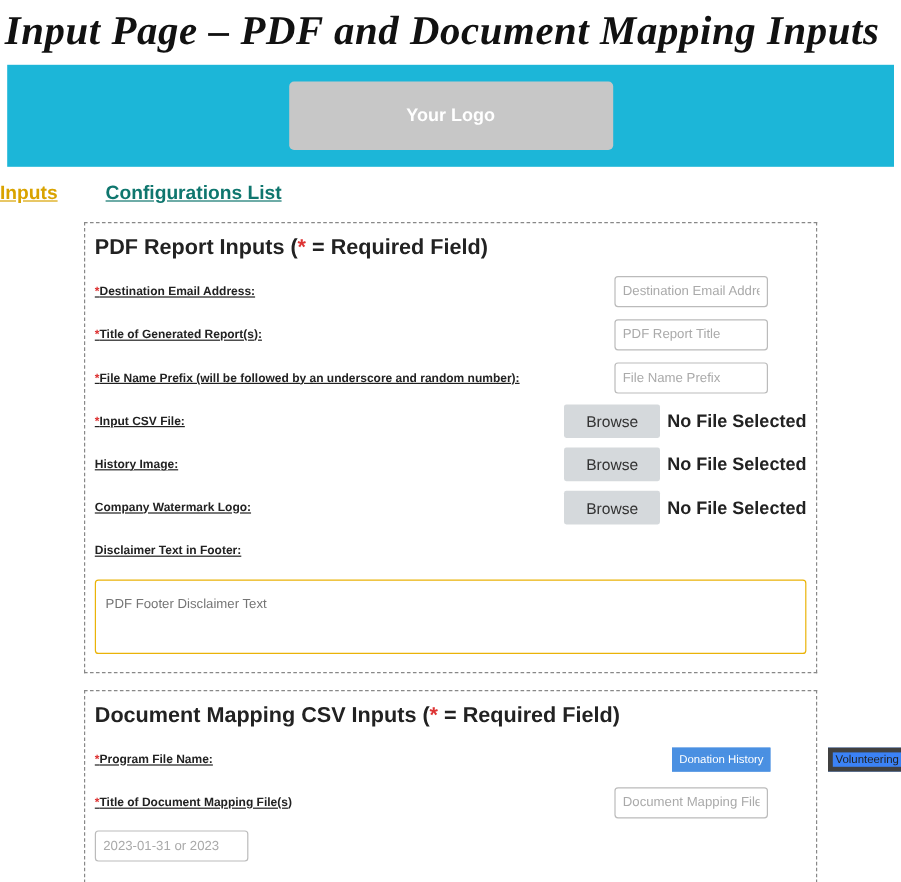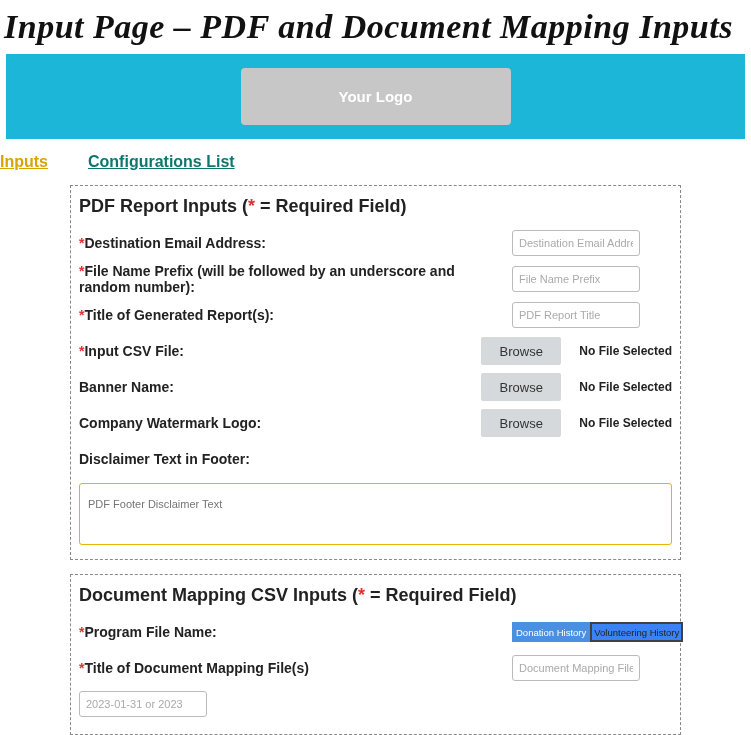--- a/index.html
+++ b/index.html
@@ -61,24 +61,25 @@
   }
   .req { color: #d33; font-weight: 700; }
   .row {
     display: flex;
     align-items: center;
     min-height: 32px;
     margin-bottom: 4px;
   }
   .label-cell {
     flex: 1 1 auto;
-    font-size: 14px;
+    font-size: 10px;
     font-weight: 700;
     color: #222;
     padding-right: 6px;
+    text-decoration: underline;
   }
   .ctrl-cell {
     flex: 0 0 160px;
     display: flex;
     align-items: center;
     gap: 6px;
   }
   .text-input {
     width: 128px;
     height: 26px;
@@ -93,25 +94,24 @@
     background: #d5d9dc;
     border: none;
     width: 80px;
     height: 28px;
     font-size: 13px;
     color: #333;
     cursor: pointer;
     border-radius: 2px;
   }
   .file-status {
-    font-size: 12px;
+    font-size: 15px;
     font-weight: 700;
     color: #222;
     white-space: nowrap;
-    margin-left: 12px;
   }
   .textarea-wrap {
     padding: 4px 0 0 0;
   }
   .disclaimer-ta {
     width: 100%;
     height: 62px;
     border: 1px solid #eab308;
     border-radius: 3px;
     padding: 14px 8px;
@@ -121,27 +121,28 @@
     font-family: inherit;
   }
   .toggle-group {
     display: flex;
     width: 160px;
   }
   .tg-btn {
     flex: 1;
     font-size: 9.5px;
     height: 20px;
-    border: 2px solid #404040;
+    border: 4px solid #404040;
     display: flex;
     align-items: center;
     justify-content: center;
     cursor: pointer;
     padding: 0 2px;
     white-space: nowrap;
+    margin-left: 48px;
   }
   .tg-btn.sel { background: #4a90e2; color: #fff; border-color: #4a90e2; }
   .tg-btn.unsel { background: #3b82f6; color: #222; }
   .next-row {
     display: flex;
     justify-content: center;
     padding: 10px 0 24px 0;
   }
 </style>
 </head>
@@ -164,43 +165,43 @@
   </div>
 
   <div class="row">
     <div class="label-cell"><span class="req">*</span><span>Destination Email Address:</span></div>
     <div class="ctrl-cell">
       <input class="text-input" placeholder="Destination Email Address" style="">
     </div>
   </div>
 
   <div class="row">
+    <div class="label-cell"><span class="req">*</span><span>Title of Generated Report(s):</span></div>
+    <div class="ctrl-cell">
+      <input class="text-input" placeholder="PDF Report Title" style="">
+    </div>
+  </div>
+
+  <div class="row">
     <div class="label-cell"><span class="req">*</span><span>File Name Prefix (will be followed by an underscore and random number):</span></div>
     <div class="ctrl-cell">
       <input class="text-input" placeholder="File Name Prefix" style="">
-    </div>
-  </div>
-
-  <div class="row">
-    <div class="label-cell"><span class="req">*</span><span>Title of Generated Report(s):</span></div>
-    <div class="ctrl-cell">
-      <input class="text-input" placeholder="PDF Report Title" style="">
     </div>
   </div>
 
   <div class="row">
     <div class="label-cell"><span class="req">*</span><span>Input CSV File:</span></div>
     <div class="ctrl-cell">
       <button class="browse-btn">Browse</button>
       <span class="file-status">No File Selected</span>
     </div>
   </div>
 
   <div class="row">
-    <div class="label-cell">Banner Name:</div>
+    <div class="label-cell">History Image:</div>
     <div class="ctrl-cell">
       <button class="browse-btn">Browse</button>
       <span class="file-status">No File Selected</span>
     </div>
   </div>
 
   <div class="row">
     <div class="label-cell">Company Watermark Logo:</div>
     <div class="ctrl-cell">
       <button class="browse-btn">Browse</button>

